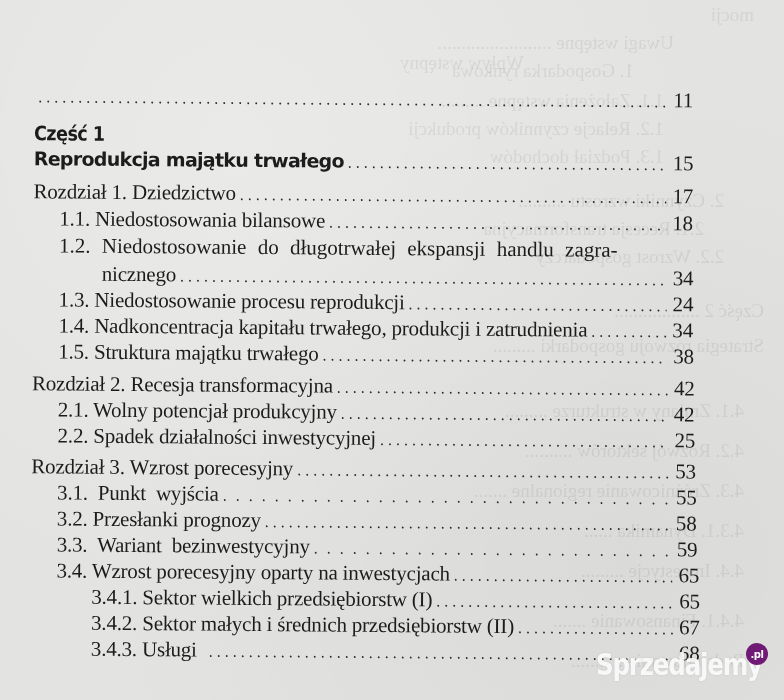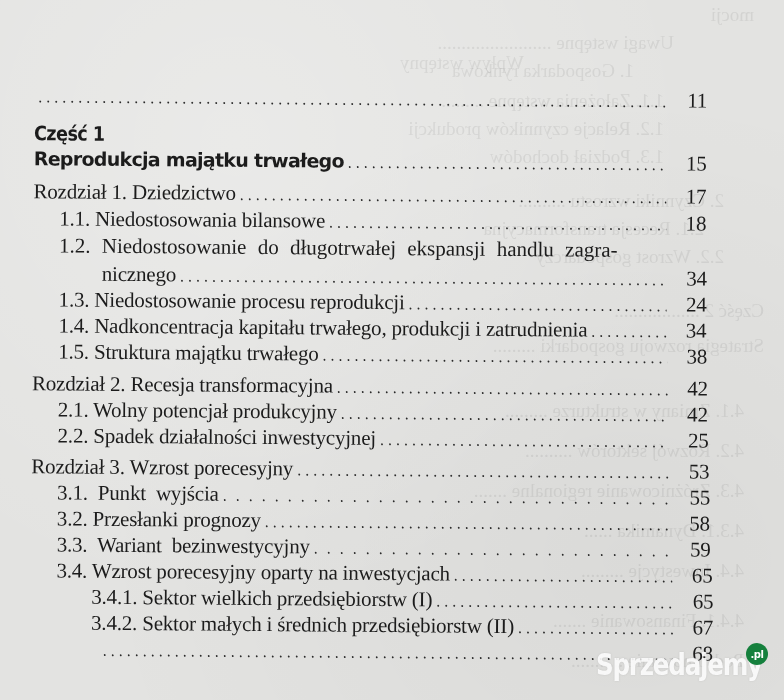--- a/index.html
+++ b/index.html
@@ -67,21 +67,20 @@
       color: #2a2a2a;
       letter-spacing: 3.1px;
       font-size: 16px;
     }
     .row .leader::after {
       content: ". . . . . . . . . . . . . . . . . . . . . . . . . . . . . . . . . . . . . . . . . . . . . . . . . . . . . . . . . . . . . . . . . . . . . . . . . . . . . . . . . . . . . . . . . . . . . . . . . . .";
       letter-spacing: 0;
     }
     .row .page {
       flex: 0 0 34px;
-      text-align: right;
     }
     .part-title {
       position: absolute;
       font-family: "DejaVu Sans", "Liberation Sans", sans-serif;
       font-weight: bold;
       font-size: 20px;
       letter-spacing: -0.6px;
       transform: scaleX(0.88);
       transform-origin: 0 50%;
       white-space: nowrap;
@@ -117,21 +116,21 @@
       text-shadow: 0 0 2px rgba(150,150,150,0.35);
       line-height: 34px;
     }
     .watermark .wm-badge {
       position: absolute;
       left: 150px;
       top: -5px;
       width: 22px;
       height: 22px;
       border-radius: 50%;
-      background: #15803d;
+      background: #701a75;
       color: #fff;
       font-family: "DejaVu Sans", "Liberation Sans", sans-serif;
       font-weight: bold;
       font-size: 10px;
       display: flex;
       align-items: center;
       justify-content: center;
       letter-spacing: -0.5px;
     }
   </style>
@@ -269,20 +268,21 @@
     <span class="page">65</span>
   </div>
 
   <div class="row" style="left:96px; top:609px; width:622px;">
     <span class="label">3.4.2. Sektor małych i średnich przedsiębiorstw (II)</span>
     <span class="leader"></span>
     <span class="page">67</span>
   </div>
 
   <div class="row" style="left:96px; top:635px; width:622px;">
+    <span class="label">3.4.3. Usługi</span>
     <span class="leader" style="margin-left:12px;"></span>
     <span class="page">68</span>
   </div>
 
 </div>
 
 <div class="watermark">
   <span class="wm-text">Sprzedajemy</span>
   <span class="wm-badge">.pl</span>
 </div>

